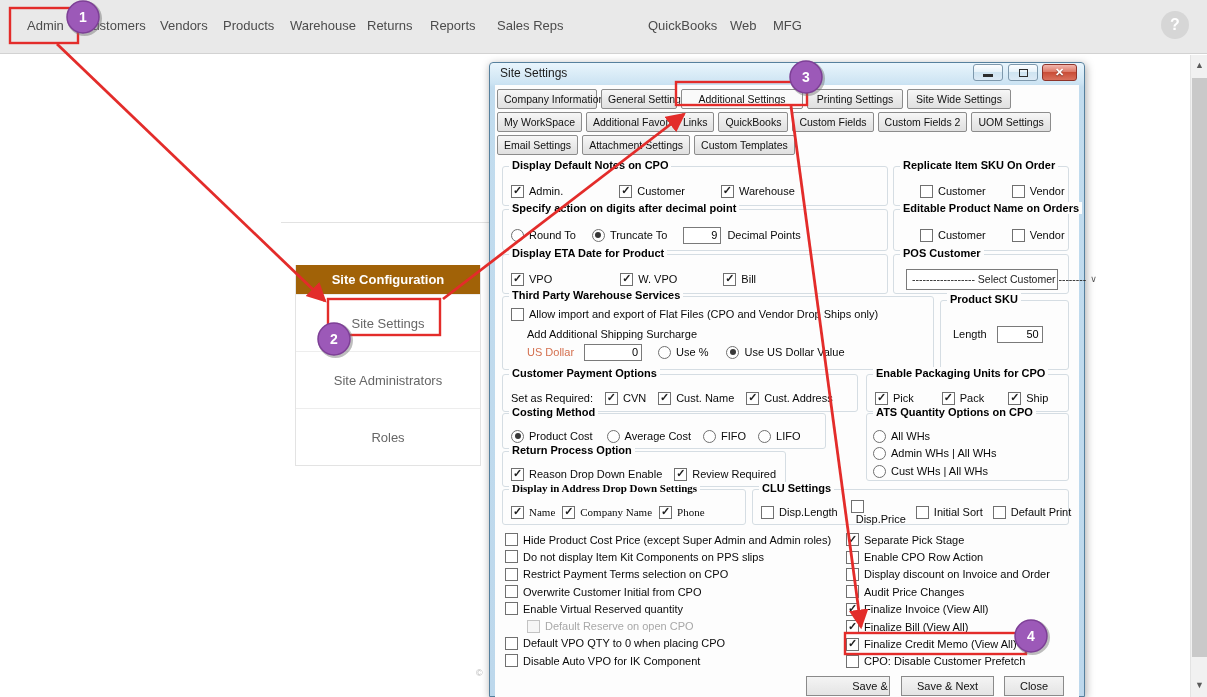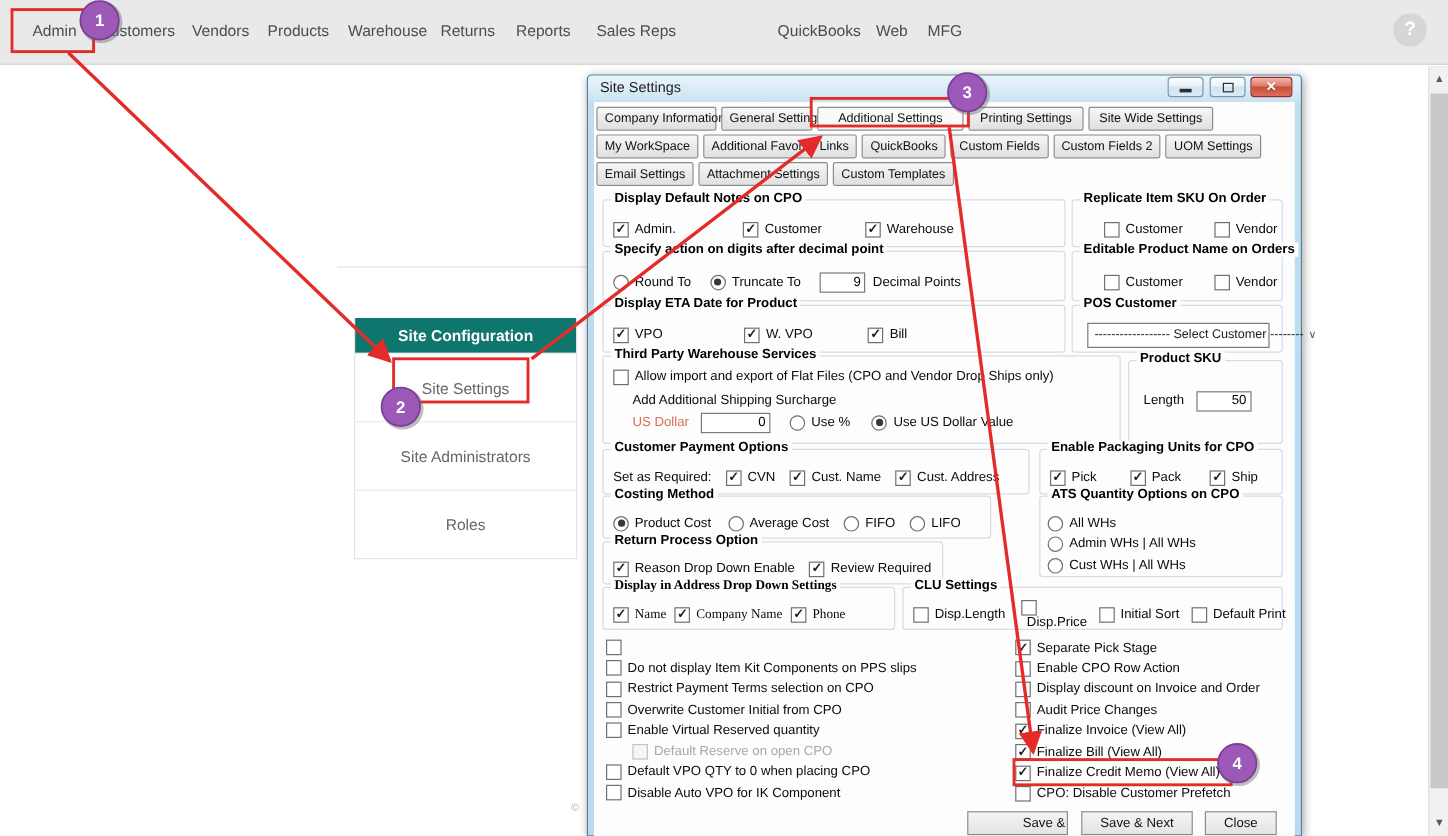--- a/index.html
+++ b/index.html
@@ -5,21 +5,21 @@
   html,body{margin:0;padding:0;background:#fff;width:1207px;height:697px;overflow:hidden;
     font-family:"Liberation Sans",sans-serif;-webkit-font-smoothing:antialiased;}
   .abs{position:absolute;}
   
   #nav{left:0;top:0;width:1207px;height:54px;background:#e9e9e9;border-bottom:1px solid #d2d2d2;box-sizing:border-box;}
   .nav-item{position:absolute;top:18px;font-size:13px;color:#4c4c4c;white-space:nowrap;cursor:default;}
   #help-icon{position:absolute;top:11px;left:1161px;width:28px;height:28px;border-radius:50%;background:#d6d6d6;
     color:#fff;font-weight:bold;font-size:16px;text-align:center;line-height:28px;}
   
   #sidebar{left:295px;top:265px;width:186px;background:#fff;border:1px solid #e3e3e3;border-top:none;box-sizing:border-box;}
-  #sidebar-header{height:29px;background:#0f766e;color:#fff;font-weight:bold;font-size:13px;
+  #sidebar-header{height:29px;background:#a16207;color:#fff;font-weight:bold;font-size:13px;
     display:flex;align-items:center;justify-content:center;}
   .side-item{height:56px;display:flex;align-items:center;justify-content:center;font-size:13px;color:#666;border-top:1px solid #ededed;}
   .side-item:first-of-type{border-top:none;}
   #divider-left{left:281px;top:222px;width:208px;height:1px;background:#e2e2e2;}
   
   #dlg-frame{left:489px;top:62px;width:596px;height:635px;background:linear-gradient(#e9f5fc,#cde4f3 20px,#c2dcee 24px,#bdd8ec);
     border:1px solid #56809d;border-radius:4px 4px 0 0;box-shadow:1px 2px 8px rgba(0,0,0,.35);box-sizing:border-box;}
   #dlg-title{left:500px;top:66px;font-size:12px;color:#1b1b1b;}
   .wbtn{position:absolute;top:64px;height:17px;border:1px solid #7d98ac;border-radius:3px;box-sizing:border-box;
     background:linear-gradient(#fdfeff,#e7f2f9 45%,#cfe4f1 50%,#dceaf5);display:flex;align-items:center;justify-content:center;}
@@ -416,20 +416,21 @@
       </span>
       <span class="opt" style="margin-left: 10px;">
         <span class="cbox"></span>
         <span class="olabel">Default Print</span>
       </span>
     </div>
   </div>
 <div class="abs" style="left: 505px; top: 531px;">
     <div class="optrow" style="height: 17.3px;">
       <span class="cbox"></span>
+      <span class="olabel">Hide Product Cost Price (except Super Admin and Admin roles)</span>
     </div>
     <div class="optrow" style="height: 17.3px;">
       <span class="cbox"></span>
       <span class="olabel">Do not display Item Kit Components on PPS slips</span>
     </div>
     <div class="optrow" style="height: 17.3px;">
       <span class="cbox"></span>
       <span class="olabel">Restrict Payment Terms selection on CPO</span>
     </div>
     <div class="optrow" style="height: 17.3px;">

